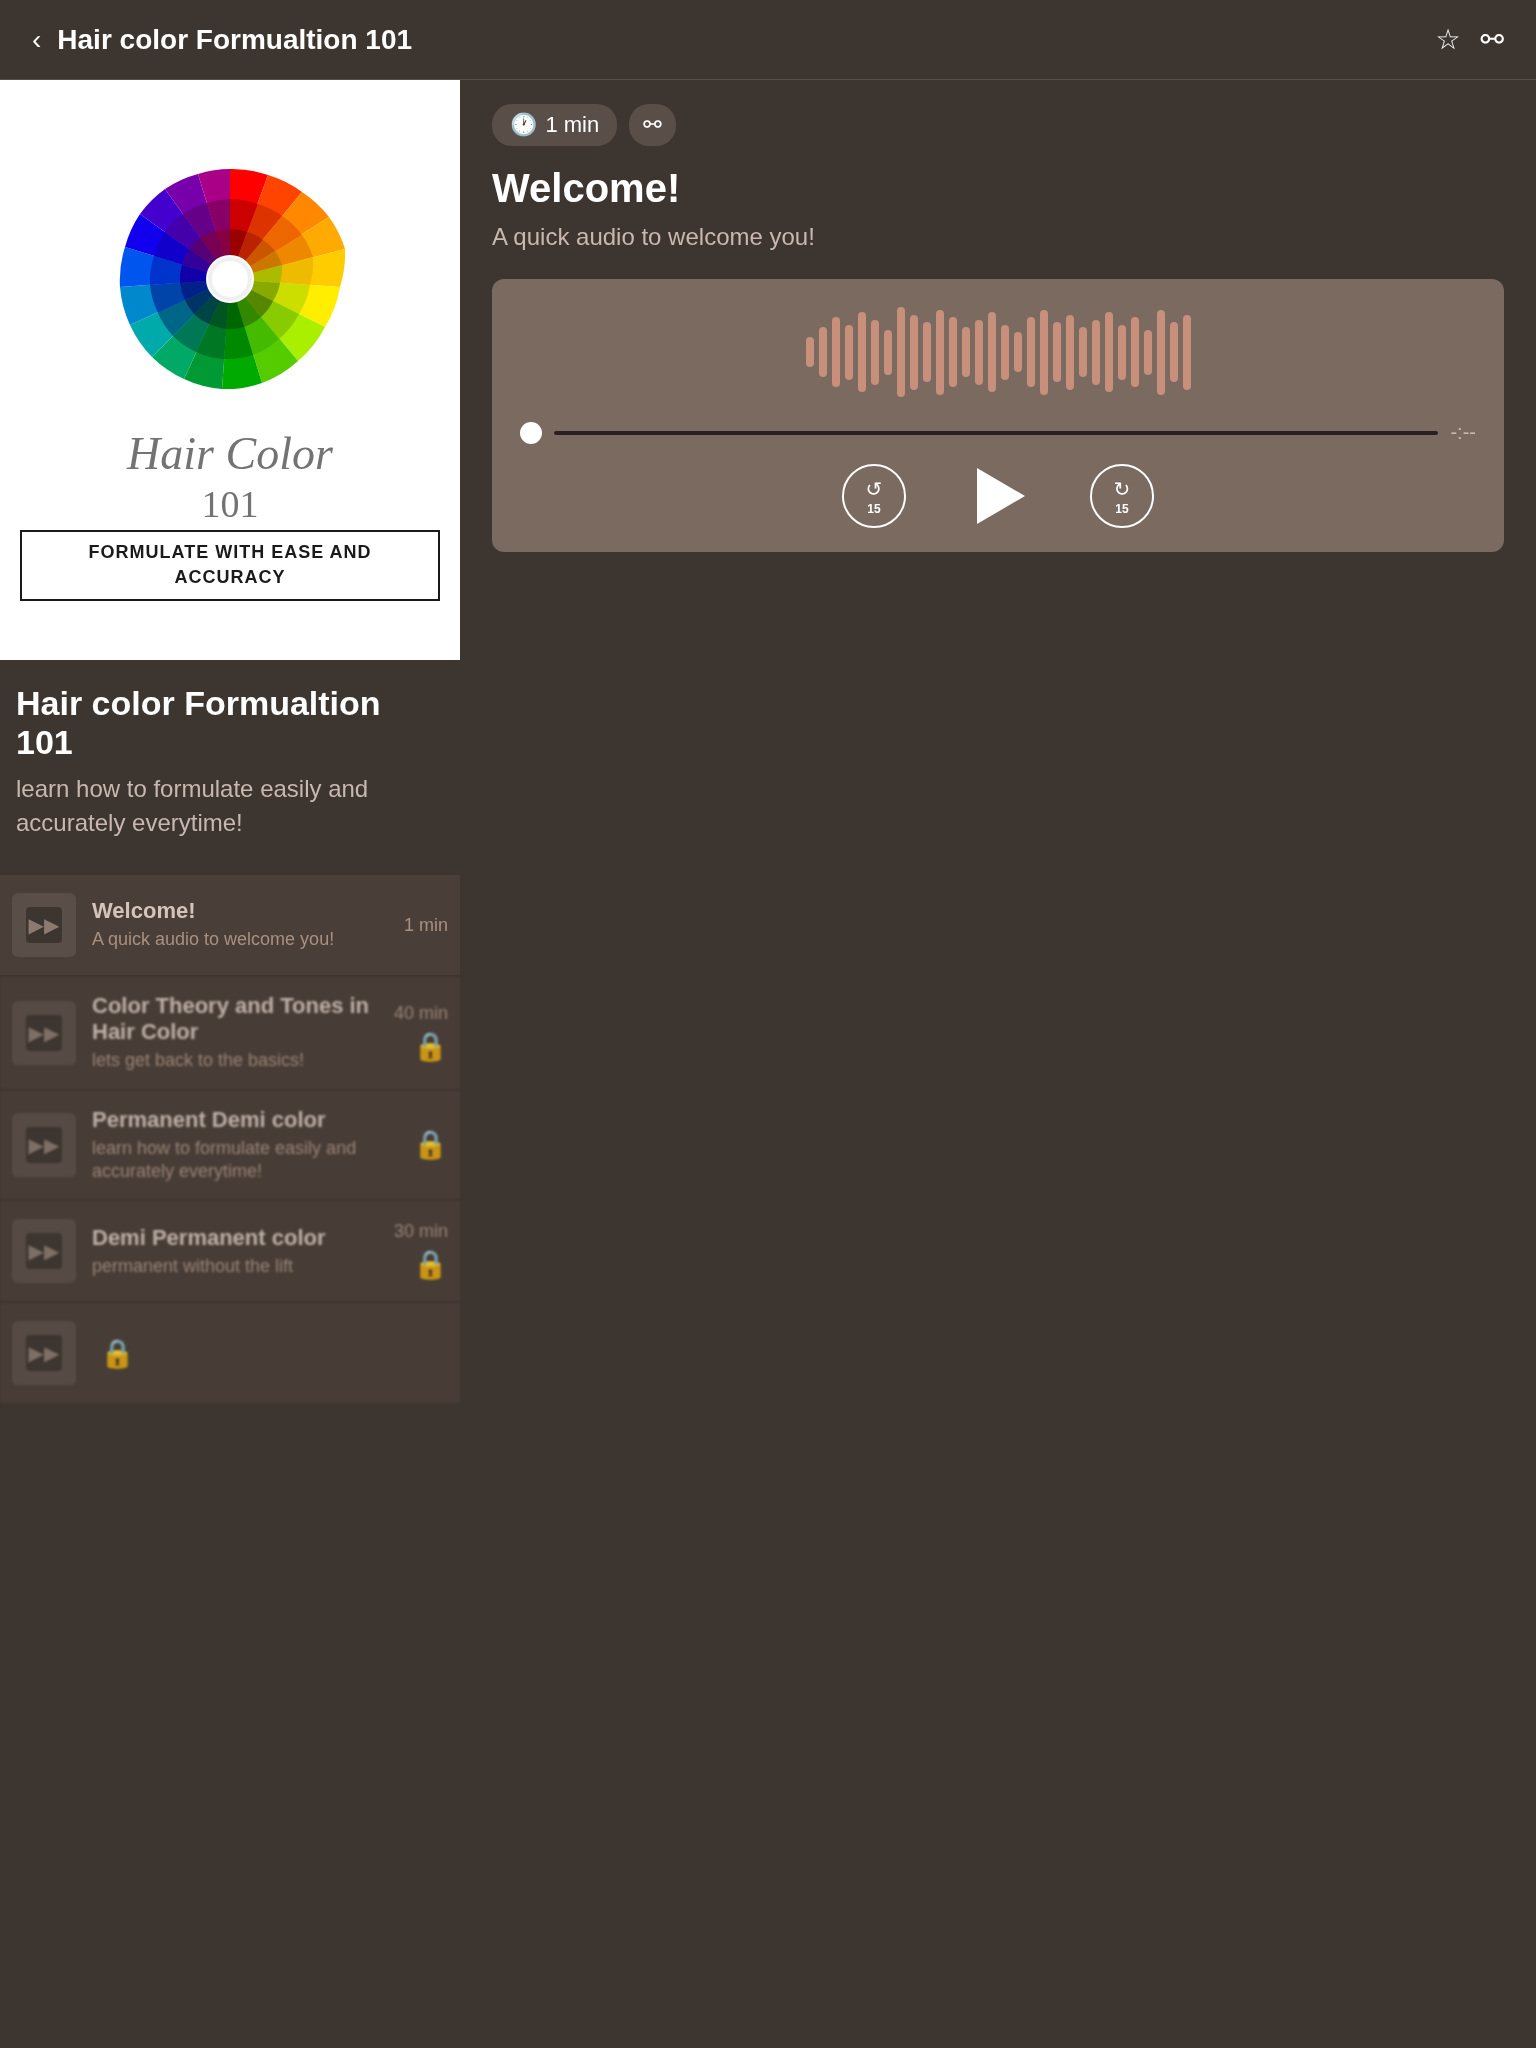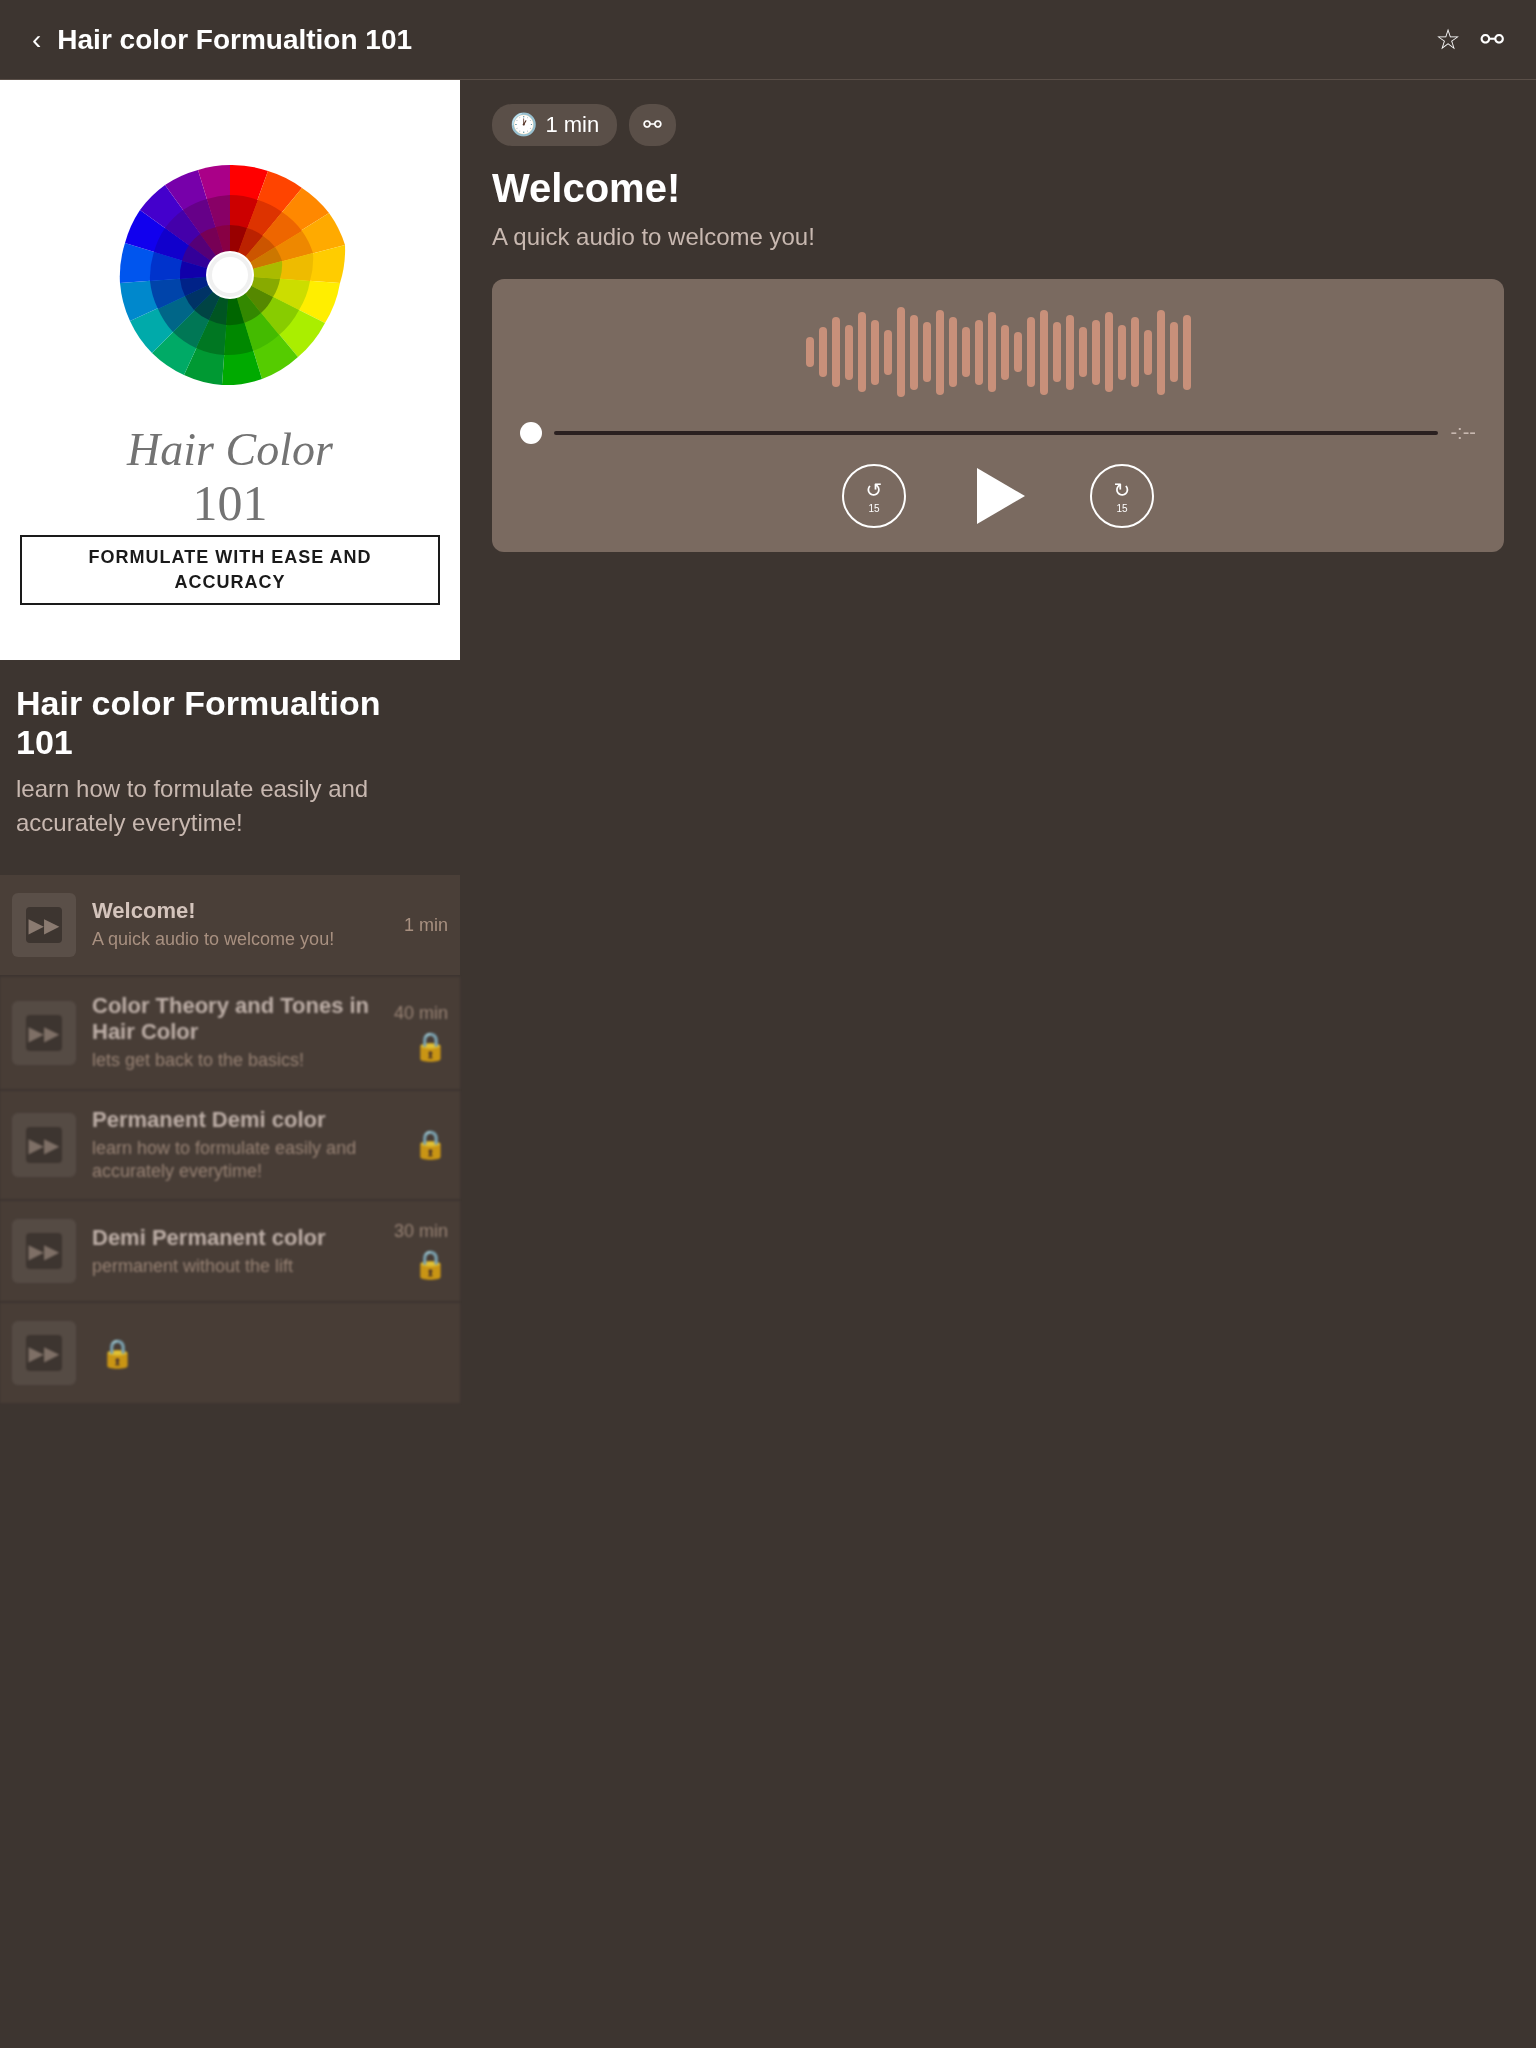--- a/index.html
+++ b/index.html
@@ -323,22 +323,22 @@
     .rewind-btn, .forward-btn {
       width: 64px;
       height: 64px;
       border-radius: 50%;
       border: 2px solid #ffffff;
       font-size: 16px;
       flex-direction: column;
       gap: 2px;
     }
     .skip-number {
-      font-size: 10px;
-      font-weight: 400;
+      font-size: 12px;
+      font-weight: 700;
       line-height: 1;
     }
     .play-btn {
       width: 64px;
       height: 64px;
       display: flex;
       align-items: center;
       justify-content: center;
     }
     .play-triangle {
@@ -469,21 +469,21 @@
               <path d="M0,0 L-14,-48 A50,50 0 0,1 0,-50 Z" fill="#880044"></path>
 
               <circle r="24" fill="#ffffff"></circle>
               <circle r="22" fill="#f0f0f0"></circle>
               <circle r="18" fill="#ffffff"></circle>
             </g>
           </svg>
         </div>
         <div class="course-image-title">
           <span style="font-family: Georgia, serif; font-style: italic; font-size: 46px;">Hair Color</span><br>
-          <span style="font-style: normal; font-size: 50px;">101</span>
+          <span style="font-style: normal; font-size: 38px;">101</span>
         </div>
         <div class="course-image-tagline-box">
           <span class="course-image-tagline">FORMULATE WITH EASE AND ACCURACY</span>
         </div>
       </div>
     </div>
 
     <div class="course-info">
       <div class="course-title-main">Hair color Formualtion 101</div>
       <div class="course-description">learn how to formulate easily and accurately everytime!</div>

